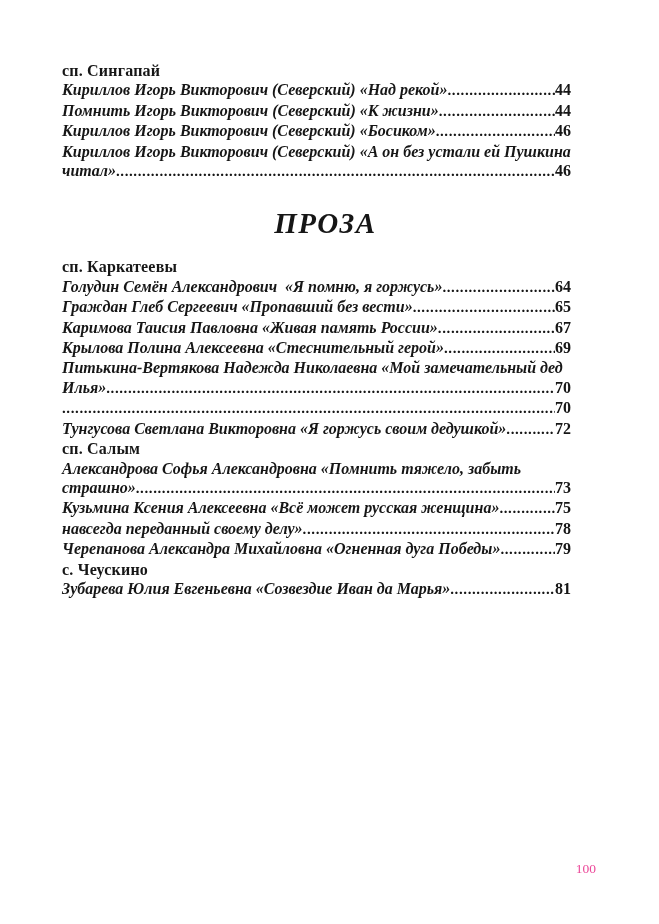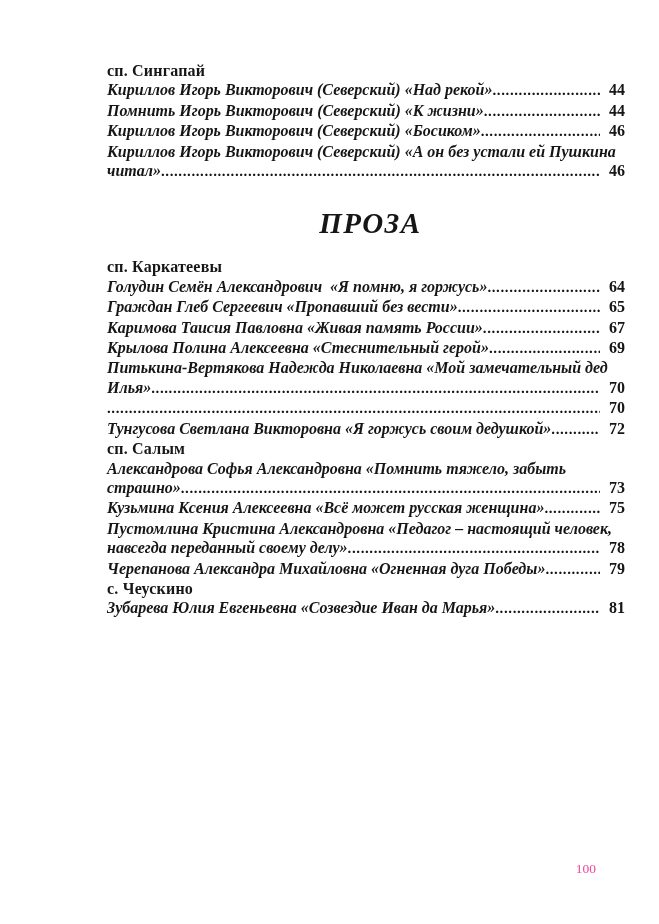--- a/index.html
+++ b/index.html
@@ -4,21 +4,21 @@
 <style>
   * { margin: 0; padding: 0; box-sizing: border-box; }
   html, body { width: 659px; height: 924px; }
   body {
     background: #ffffff;
     color: #161616;
     font-family: "Liberation Serif", "DejaVu Serif", serif;
     position: relative;
     overflow: hidden;
   }
-  .sheet { position: absolute; inset: 0; background: #ffffff; margin-left: 45px; }
+  .sheet { position: absolute; inset: 0; background: #ffffff; }
   .toc {
     position: absolute;
     left: 62px;
     top: 61px;
     width: 527px;
   }
   .row {
     display: flex;
     align-items: baseline;
     font-size: 16px;
@@ -44,21 +44,21 @@
     font-style: normal;
     font-size: 15px;
   }
   .dots::after {
     content: "..................................................................................................................................................";
     letter-spacing: 0.6px;
   }
   .pageno {
     flex: 0 0 auto;
     width: 34px;
-    text-align: center;
+    text-align: left;
     font-style: normal;
     font-size: 16px;
   }
   .part-heading {
     text-align: center;
     font-family: "Liberation Serif", "DejaVu Serif", serif;
     font-style: italic;
     font-weight: bold;
     font-size: 29px;
     line-height: 33px;
@@ -151,23 +151,20 @@
         <span class="entry-text">страшно»</span>
         <span class="dots"></span>
         <span class="pageno">73</span>
       </div>
       <div class="row entry-row">
         <span class="entry-text">Кузьмина Ксения Алексеевна «Всё может русская женщина»</span>
         <span class="dots"></span>
         <span class="pageno">75</span>
       </div>
       <div class="row entry-row">
-        <span class="entry-text">Пустомлина Кристина Александровна «Педагог – настоящий человек,</span>
-      </div>
-      <div class="row entry-row">
         <span class="entry-text">навсегда переданный своему делу»</span>
         <span class="dots"></span>
         <span class="pageno">78</span>
       </div>
       <div class="row entry-row">
         <span class="entry-text">Черепанова Александра Михайловна «Огненная дуга Победы»</span>
         <span class="dots"></span>
         <span class="pageno">79</span>
       </div>
       <div class="row section-heading">с. Чеускино</div>

